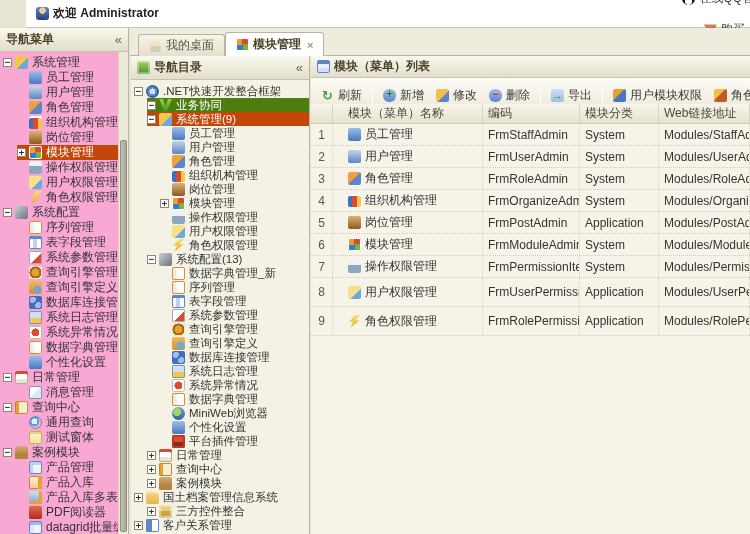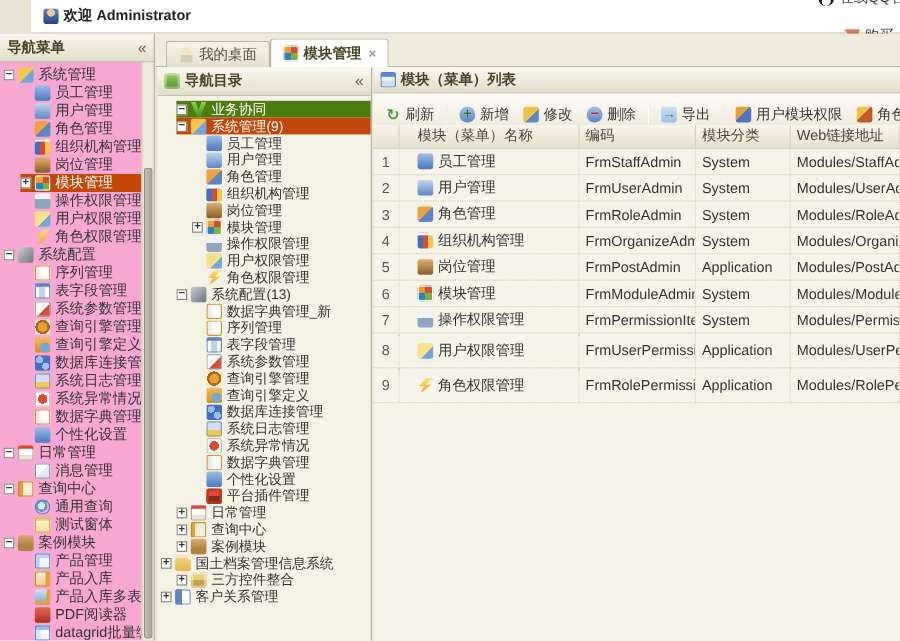--- a/index.html
+++ b/index.html
@@ -429,20 +429,28 @@
 
   <div id="navpanel">
     <div class="panel-hd">
       <span class="ic navdir-icon"></span>
       <span>导航目录</span>
       <span class="sp"></span>
       <span class="collapse-btn">«</span>
     </div>
     <div id="nav-tree">
         <div class="trow">
+          <span style="width: 0px; flex: 0 0 auto;"></span>
+          <span class="hl">
+            <span class="tg minus"></span>
+            <span class="ic net-framework-icon"></span>
+            <span class="lbl">.NET快速开发整合框架</span>
+          </span>
+        </div>
+        <div class="trow">
           <span style="width: 13px; flex: 0 0 auto;"></span>
           <span class="hl sel-brown">
             <span class="tg minus"></span>
             <span class="ic biz-collab-icon"></span>
             <span class="lbl">业务协同</span>
           </span>
         </div>
         <div class="trow">
           <span style="width: 13px; flex: 0 0 auto;"></span>
           <span class="hl sel-orange">
@@ -602,20 +610,28 @@
             <span class="ic sys-exception-icon"></span>
             <span class="lbl">系统异常情况</span>
           </span>
         </div>
         <div class="trow">
           <span style="width: 26px; flex: 0 0 auto;"></span>
           <span class="hl">
             <span class="tg none"></span>
             <span class="ic data-dict-icon"></span>
             <span class="lbl">数据字典管理</span>
+          </span>
+        </div>
+        <div class="trow">
+          <span style="width: 26px; flex: 0 0 auto;"></span>
+          <span class="hl">
+            <span class="tg none"></span>
+            <span class="ic miniweb-icon"></span>
+            <span class="lbl">MiniWeb浏览器</span>
           </span>
         </div>
         <div class="trow">
           <span style="width: 26px; flex: 0 0 auto;"></span>
           <span class="hl">
             <span class="tg none"></span>
             <span class="ic personalize-icon"></span>
             <span class="lbl">个性化设置</span>
           </span>
         </div>

